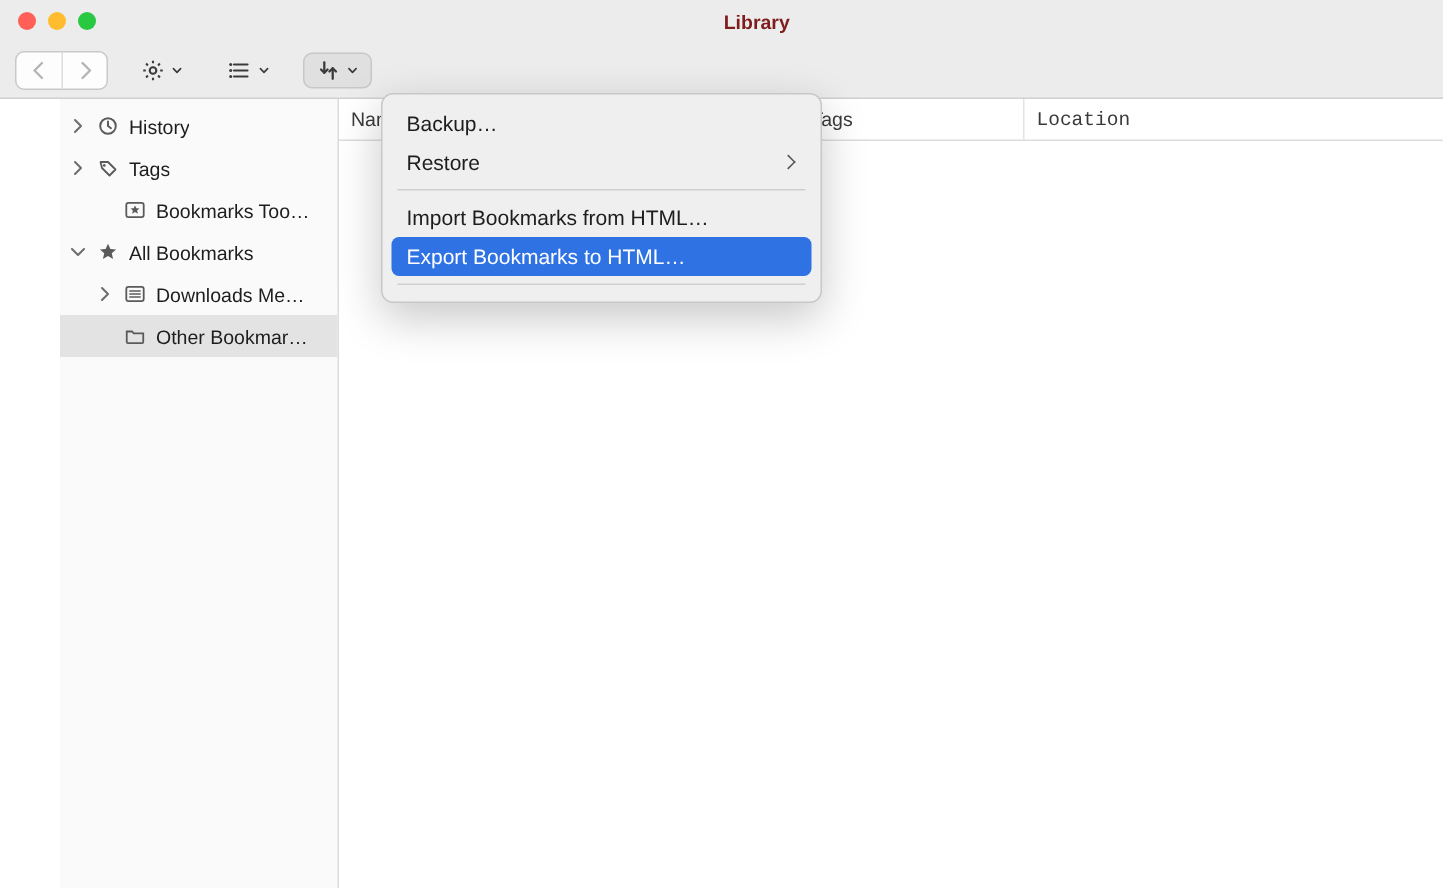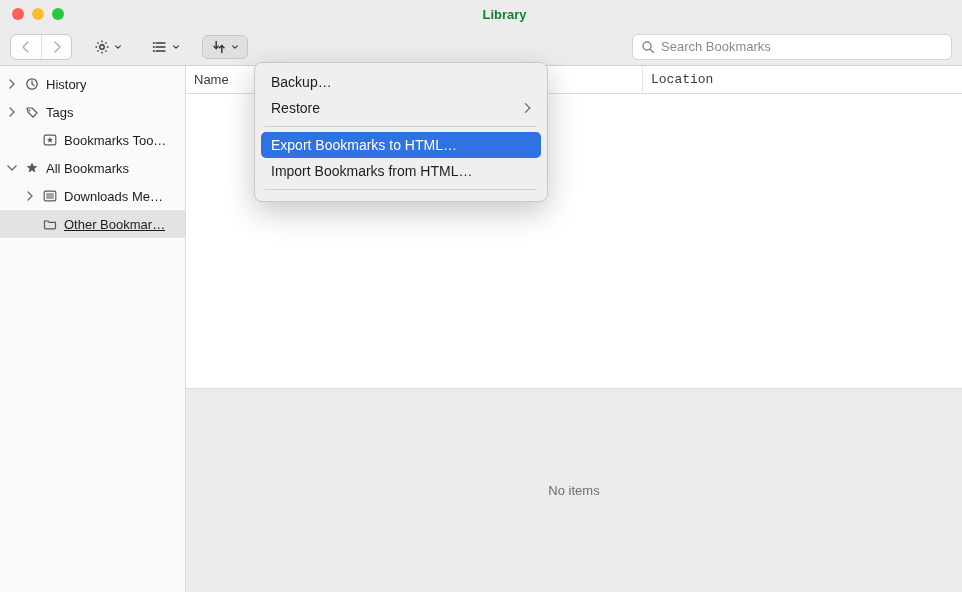--- a/index.html
+++ b/index.html
@@ -25,21 +25,21 @@
     .tl { width: 12px; height: 12px; border-radius: 50%; }
     .tl.red { background: #ff5f57; }
     .tl.yellow { background: #febc2e; }
     .tl.green { background: #28c840; }
     .window-title {
       position: absolute;
       left: 0; right: 0;
       text-align: center;
       font-weight: 600;
       font-size: 13px;
-      color: #15803d;
+      color: #7f1d1d;
       pointer-events: none;
       margin-left: 47px;
     }
     .toolbar {
       height: 38px;
       display: flex;
       align-items: center;
       padding: 0 10px;
       gap: 14px;
       background: #ececec;
@@ -93,36 +93,37 @@
       display: flex;
       height: calc(592px - 28px - 38px);
       background: #fff;
     }
     .sidebar {
       width: 186px;
       background: #fafafa;
       border-right: 1px solid #dcdcdc;
       padding-top: 4px;
       overflow: hidden;
+      margin-left: 40px;
     }
     .side-row {
       height: 28px;
       display: flex; align-items: center;
       padding-left: 6px;
       gap: 6px;
       font-size: 13px;
       color: #1d1d1f;
       white-space: nowrap;
       overflow: hidden;
       text-overflow: ellipsis;
     }
     .side-row .tw { width: 12px; display: flex; justify-content: center; color: #6e6e6e; }
     .side-row .ic { width: 16px; display: flex; justify-content: center; color: #5a5a5a; }
     .side-row.depth1 { padding-left: 24px; }
-    .side-row.selected { background: #e3e3e3; text-decoration: underline; }
+    .side-row.selected { background: #e3e3e3; }
     .side-text { overflow: hidden; text-overflow: ellipsis; }
 
     .main {
       flex: 1;
       display: flex;
       flex-direction: column;
       position: relative;
       background: #fff;
     }
     .columns-header {
@@ -285,29 +286,20 @@
     </span>
     <span>
       <svg class="chevron-mini" viewBox="0 0 10 10">
           <path d="M2 3.5 L5 6.5 L8 3.5" stroke="#3a3a3a" stroke-width="1.4" fill="none" stroke-linecap="round" stroke-linejoin="round"></path>
         </svg>
     </span>
   </div>
 
   <div class="spacer"></div>
 
-  <div class="search-wrap">
-    <span>
-      <svg width="14" height="14" viewBox="0 0 14 14">
-          <circle cx="6" cy="6" r="4" fill="none" stroke="#8a8a8a" stroke-width="1.5"></circle>
-          <line x1="9.2" y1="9.2" x2="12.5" y2="12.5" stroke="#8a8a8a" stroke-width="1.5" stroke-linecap="round"></line>
-        </svg>
-    </span>
-    <input type="text" placeholder="Search Bookmarks" style="">
-  </div>
 </div>
 
 <div class="content">
   <div class="sidebar">
 
     <div class="side-row">
       <span class="tw">
         <svg width="8" height="10" viewBox="0 0 8 10">
             <path d="M2 1 L6 5 L2 9" stroke="#6e6e6e" stroke-width="1.4" fill="none" stroke-linecap="round" stroke-linejoin="round"></path>
           </svg>
@@ -399,34 +391,31 @@
           <span>Name</span>
         </div>
       <div class="col tags">
           <span>Tags</span>
         </div>
       <div class="col loc">
           <span>Location</span>
         </div>
     </div>
     <div class="list-area"></div>
-    <div class="detail-area">
-      <span>No items</span>
-    </div>
   </div>
 </div>
 
 <div class="menu">
   <div class="menu-item">
       <span>Backup…</span>
     </div>
   <div class="menu-item has-sub">
       <span>Restore</span>
     </div>
   <div class="menu-sep"></div>
+  <div class="menu-item">
+      <span>Import Bookmarks from HTML…</span>
+    </div>
   <div class="menu-item highlight">
       <span>Export Bookmarks to HTML…</span>
     </div>
-  <div class="menu-item">
-      <span>Import Bookmarks from HTML…</span>
-    </div>
   <div class="menu-sep"></div>
 </div>
 
 </body></html>

